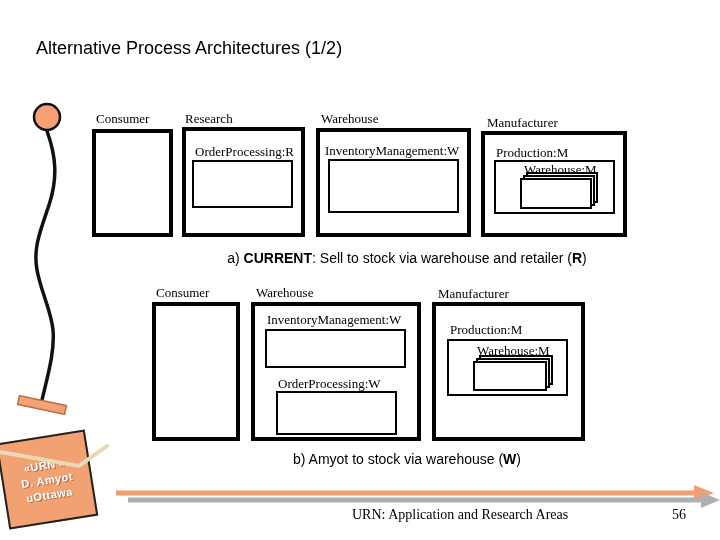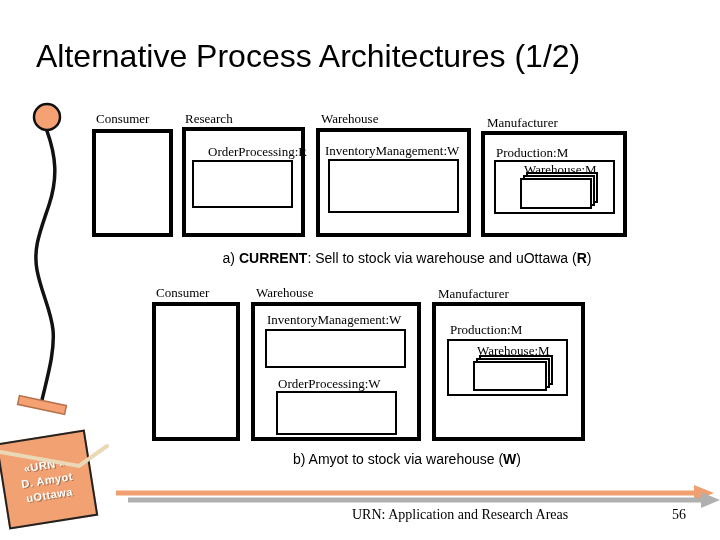--- a/index.html
+++ b/index.html
@@ -1,21 +1,21 @@
 <!DOCTYPE html>
 <html><head>
 <meta charset="utf-8">
 <style>
   html,body{margin:0;padding:0;background:#fff;}
   #slide{
     position:relative;width:720px;height:540px;background:#ffffff;
     overflow:hidden;font-family:"Liberation Sans",sans-serif;
   }
   #title{
-    position:absolute;left:36px;top:38px;font-size:32px;color:#000;
+    position:absolute;left:36px;top:38px;font-size:18px;color:#000;
     font-family:"Liberation Sans",sans-serif;white-space:nowrap;
   }
   .lbl{
     position:absolute;font-family:"Liberation Serif",serif;font-size:13px;
     color:#000;white-space:nowrap;line-height:14px;
   }
   .comp{
     position:absolute;background:#fff;border:4px solid #000;box-sizing:border-box;
   }
   .inner{
@@ -57,41 +57,41 @@
 
 <div id="slide">
 
   <div id="title">Alternative Process Architectures (1/2)</div>
 
   <div class="lbl" style="left:96px;top:112px">Consumer</div>
   <div class="comp" style="left:92px;top:129px;width:81px;height:108px"></div>
 
   <div class="lbl" style="left:185px;top:112px">Research</div>
   <div class="comp" style="left:182px;top:127px;width:123px;height:110px"></div>
-  <div class="lbl" style="left:208px;top:145px">OrderProcessing:R</div>
+  <div class="lbl" style="left:195px;top:145px">OrderProcessing:R</div>
   <div class="inner" style="left:192px;top:160px;width:101px;height:48px"></div>
 
   <div class="lbl" style="left:321px;top:112px">Warehouse</div>
   <div class="comp" style="left:316px;top:128px;width:155px;height:109px"></div>
   <div class="lbl" style="left:325px;top:144px">InventoryManagement:W</div>
   <div class="inner" style="left:328px;top:159px;width:131px;height:54px"></div>
 
   <div class="lbl" style="left:487px;top:116px">Manufacturer</div>
   <div class="comp" style="left:481px;top:131px;width:146px;height:106px"></div>
   <div class="lbl" style="left:496px;top:146px">Production:M</div>
   <div class="inner" style="left:494px;top:160px;width:121px;height:54px"></div>
   <div class="lbl" style="left:524px;top:163px">Warehouse:M</div>
   <div class="stack" style="left:520px;top:172px;width:78px;height:37px">
     <div class="s s3"></div>
     <div class="s s2"></div>
     <div class="s s1"></div>
   </div>
 
   <div class="caption" style="top:250px">
-    <span>a) </span><b>CURRENT</b><span>: Sell to stock via warehouse and uOttawa (</span><b>R</b><span>)</span>
+    <span>a) </span><b>CURRENT</b><span>: Sell to stock via warehouse and retailer (</span><b>R</b><span>)</span>
   </div>
 
   <div class="lbl" style="left:156px;top:286px">Consumer</div>
   <div class="comp" style="left:152px;top:302px;width:88px;height:139px"></div>
 
   <div class="lbl" style="left:256px;top:286px">Warehouse</div>
   <div class="comp" style="left:251px;top:302px;width:170px;height:139px"></div>
   <div class="lbl" style="left:267px;top:313px">InventoryManagement:W</div>
   <div class="inner" style="left:265px;top:329px;width:141px;height:39px"></div>
   <div class="lbl" style="left:278px;top:377px">OrderProcessing:W</div>

